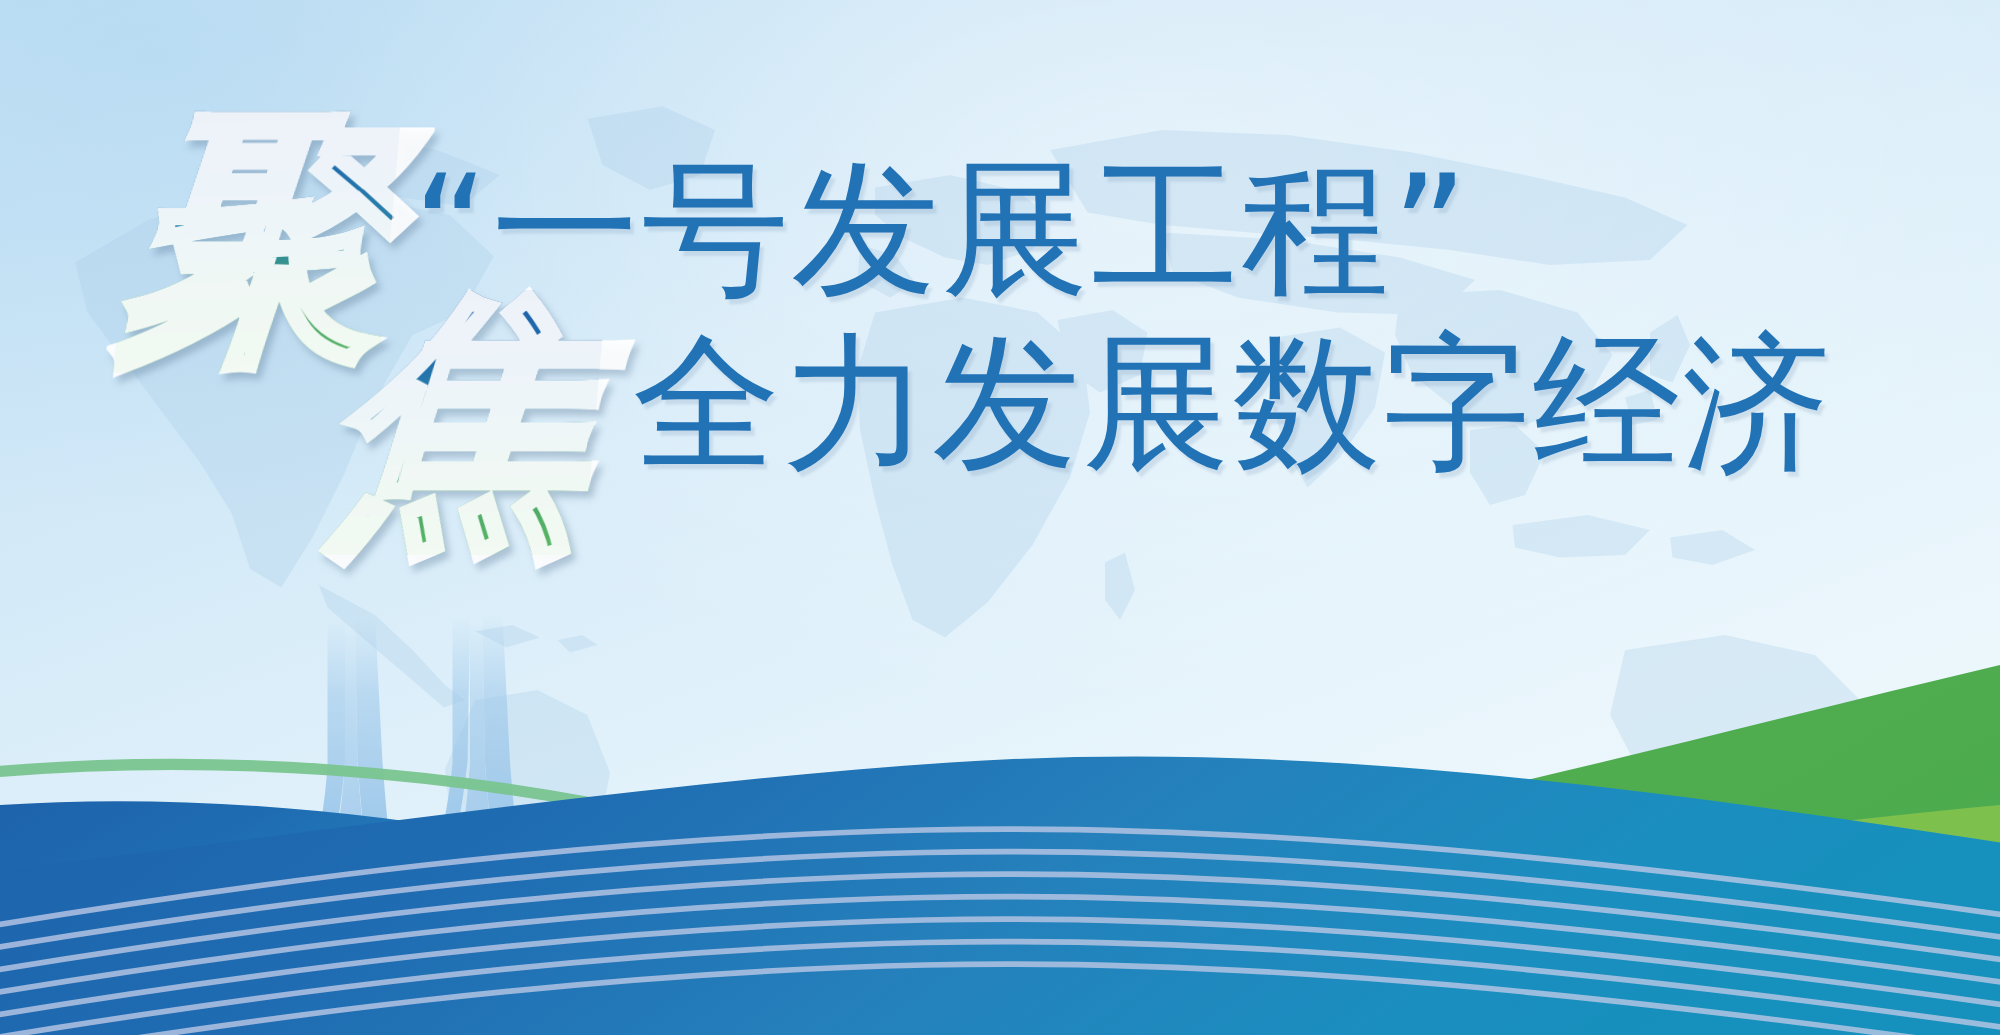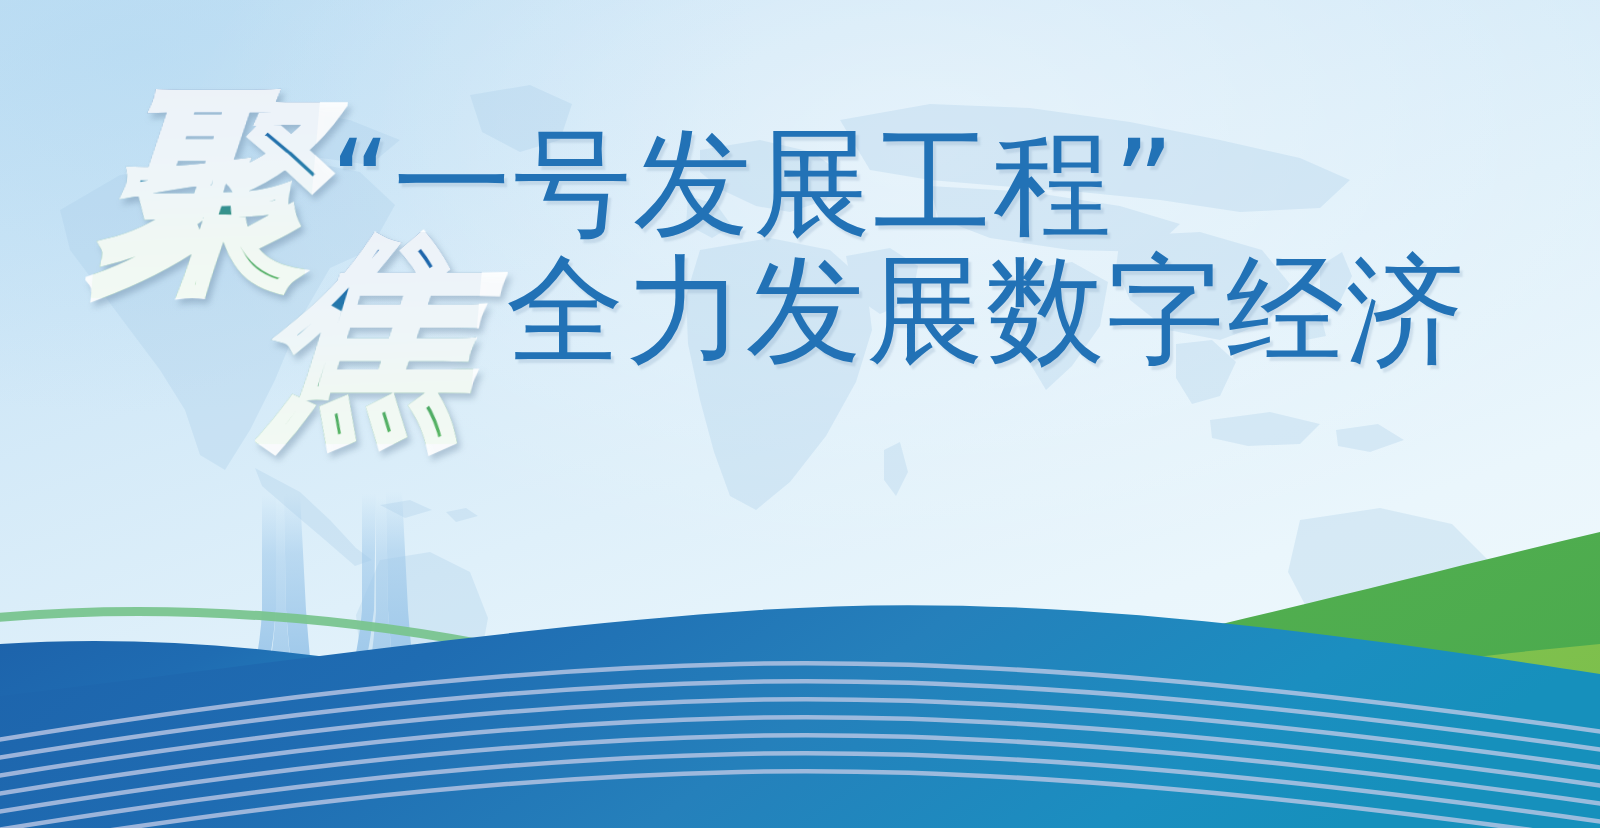--- a/index.html
+++ b/index.html
@@ -84,20 +84,21 @@
     white-space:nowrap;
     text-shadow:3px 4px 2px rgba(120,150,180,.22);
   }
   .hl-line-1{
     font-size:118px;line-height:1.08;
     padding-left:0;
   }
   .hl-line-2{
     font-size:118px;line-height:1.08;
     padding-left:176px;
+    margin-top:12px;
   }
 </style>
 </head>
 <body>
 
 <div class="banner">
 
   <div class="sky-glow"></div>
 
   <svg class="worldmap" viewBox="0 0 1600 828" preserveAspectRatio="none" aria-hidden="true">

